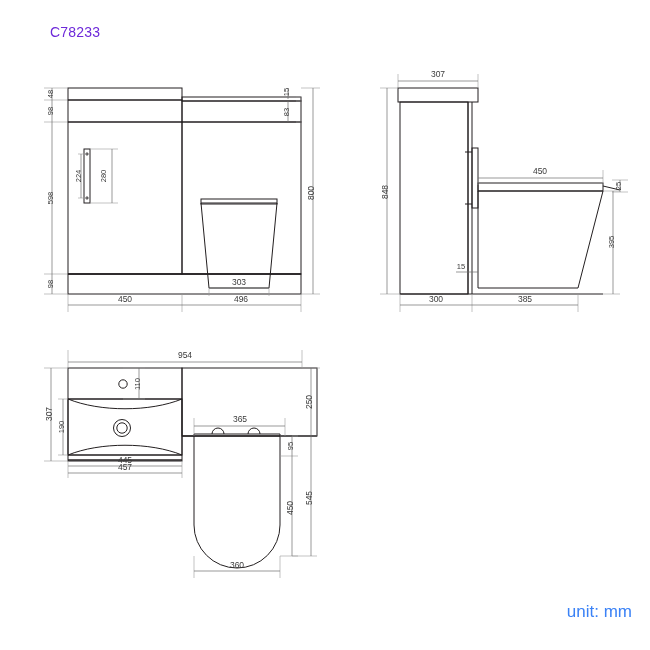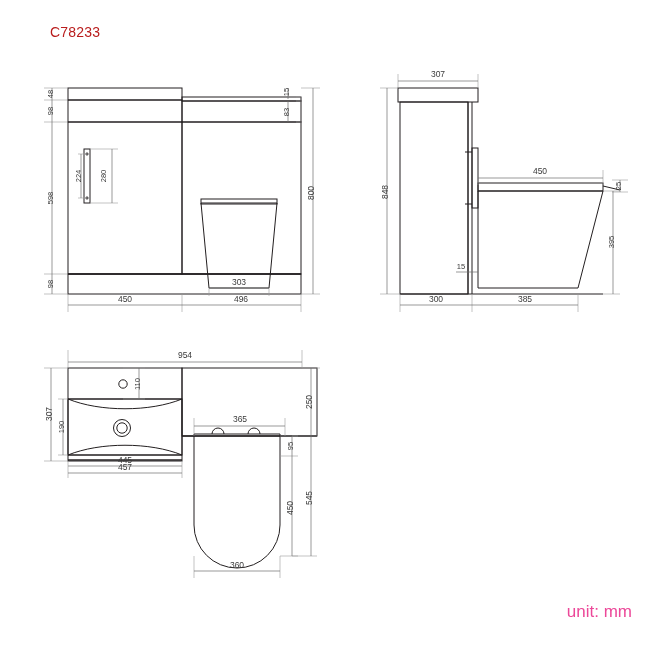--- a/index.html
+++ b/index.html
@@ -26,31 +26,31 @@
     position: absolute;
     left: 0; top: 0;
     width: 650px;
     height: 650px;
   }
   .title-label {
     position: absolute;
     left: 50px;
     top: 24px;
     font-size: 14px;
-    color: #b91c1c;
+    color: #6d28d9;
     letter-spacing: 0.2px;
     white-space: nowrap;
     text-align: center;
   }
   .unit-label {
     position: absolute;
     right: 18px;
     bottom: 28px;
     font-size: 17px;
-    color: #ec4899;
+    color: #3b82f6;
     white-space: nowrap;
   }
   
   .obj {
     fill: none;
     stroke: #231f20;
     stroke-width: 1;
     stroke-linejoin: miter;
     stroke-linecap: butt;
   }

